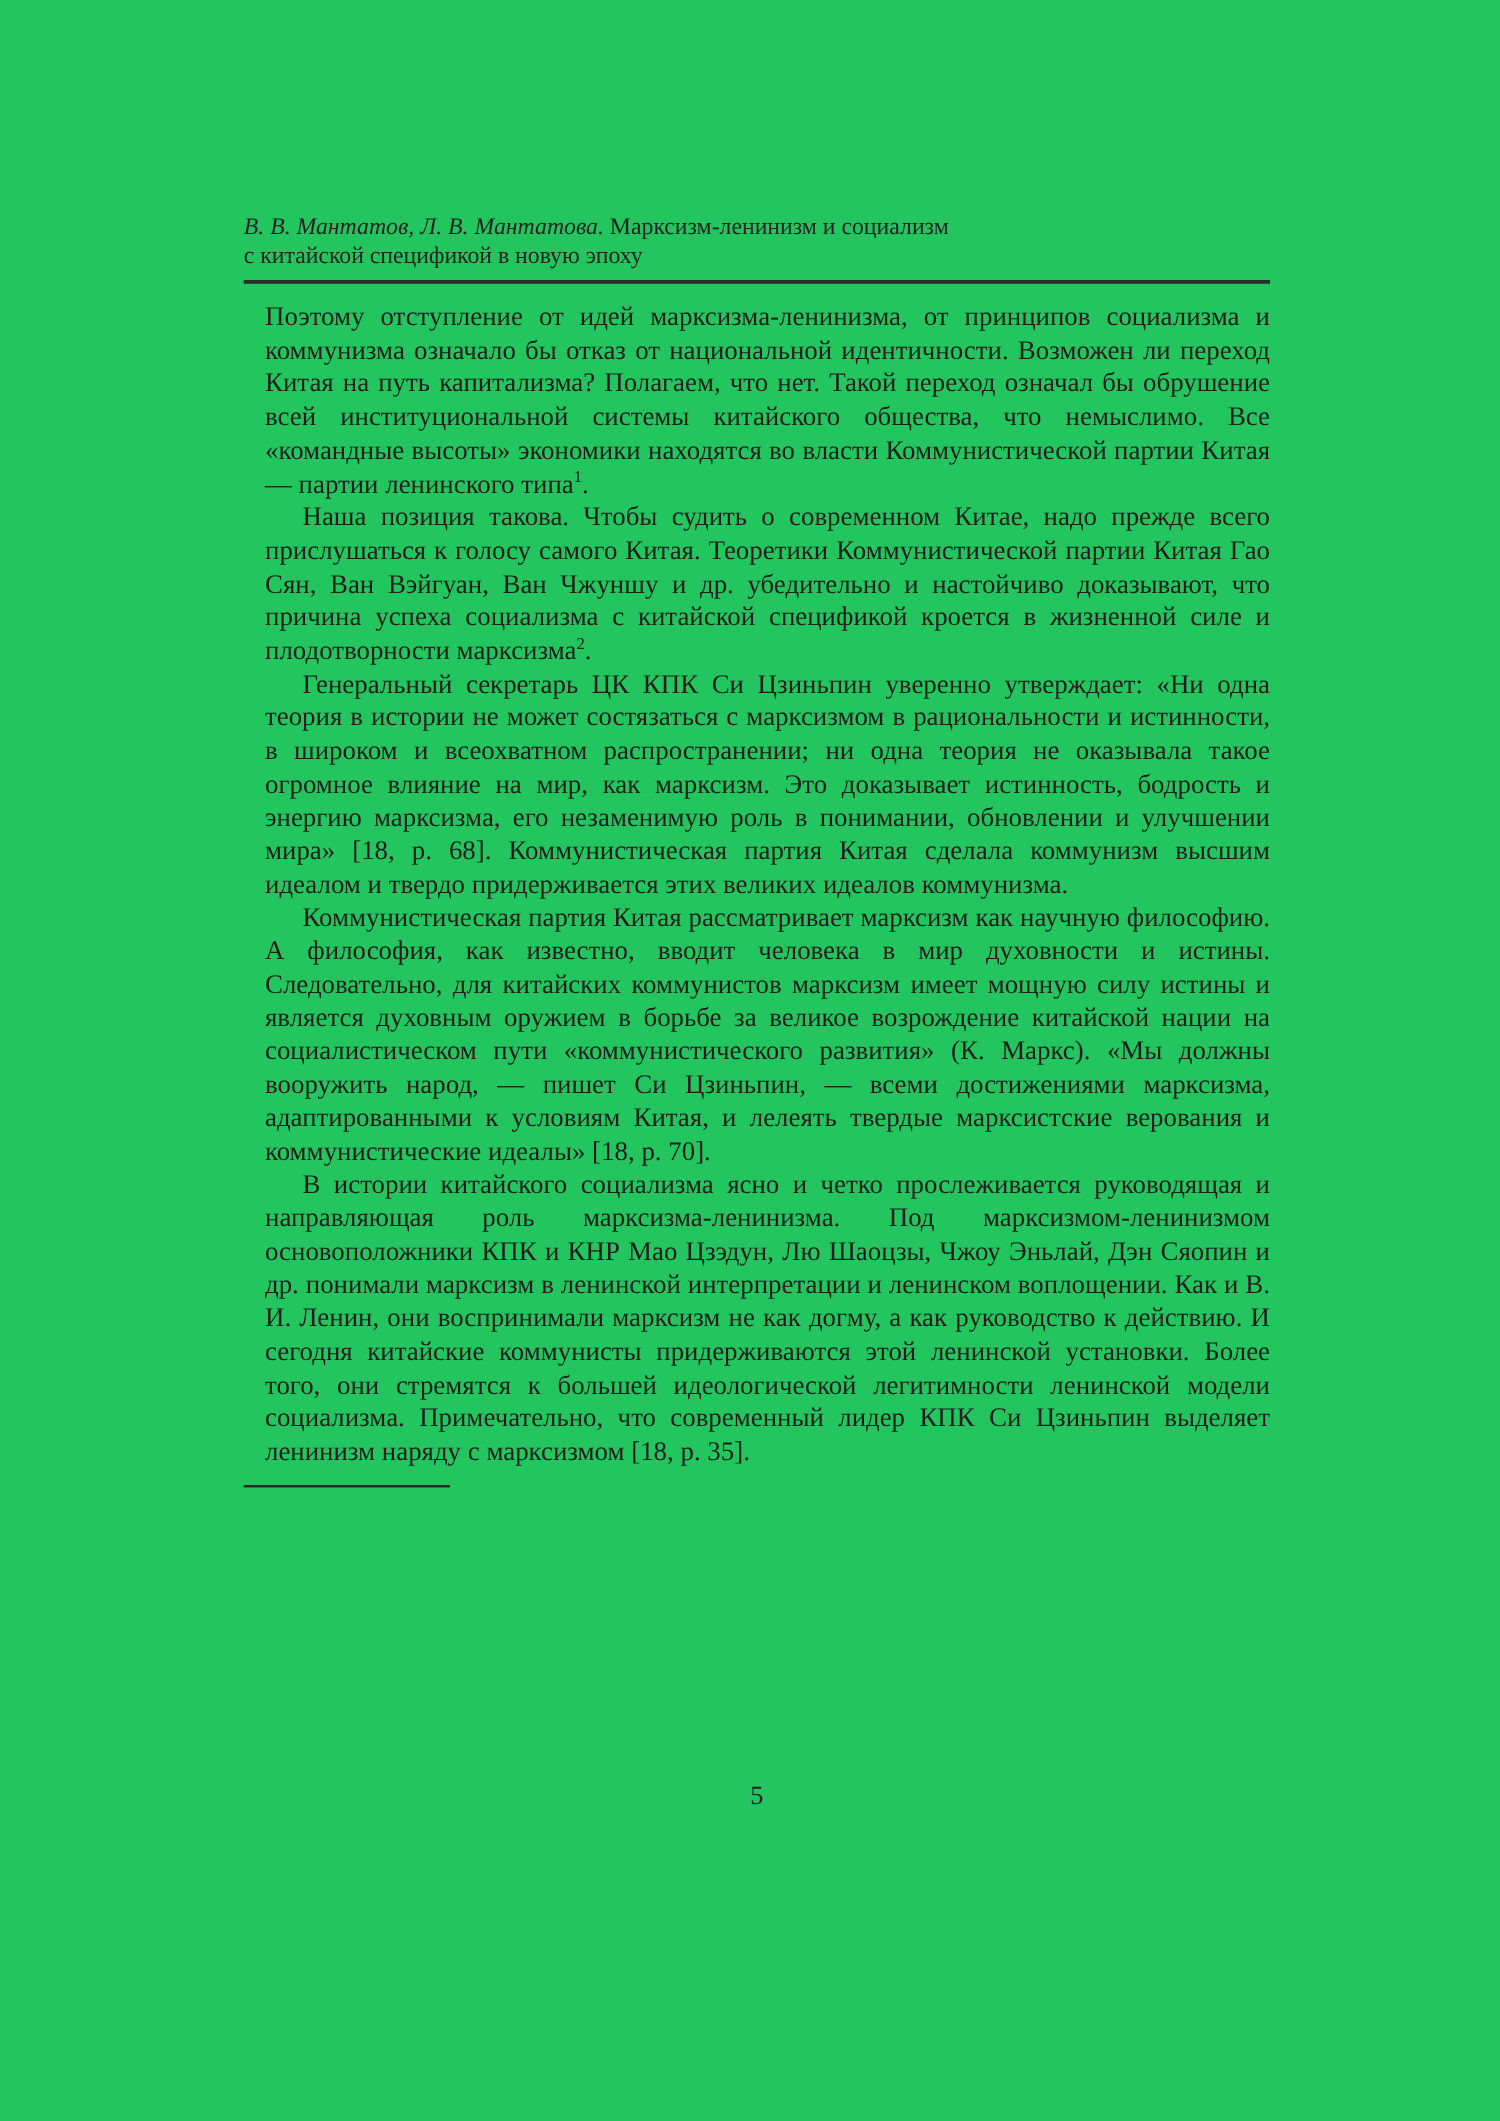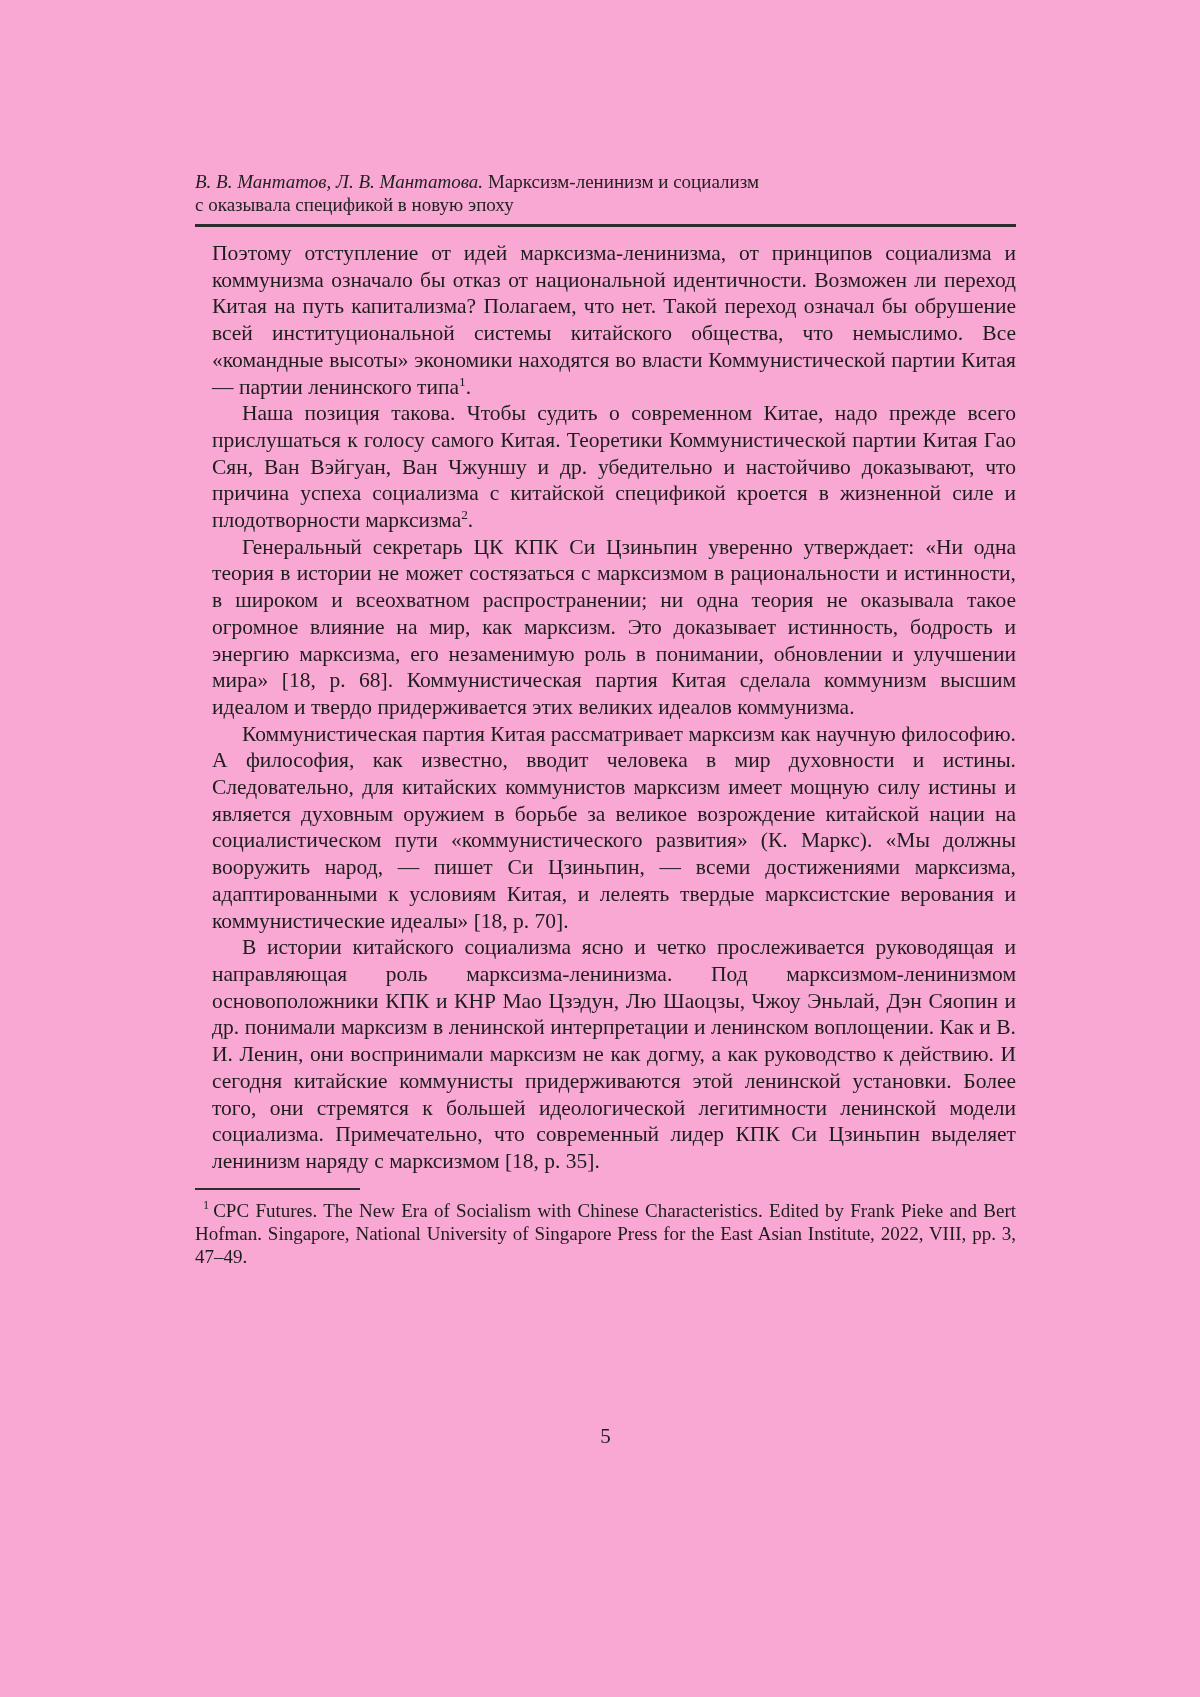--- a/index.html
+++ b/index.html
@@ -1,21 +1,21 @@
 <!DOCTYPE html>
 <html lang="ru"><head>
 <meta charset="utf-8">
 <style>
   html, body { margin: 0; padding: 0; background: #e8e8e8; }
   .page {
     position: relative;
     width: 1200px;
     height: 1697px;
     margin: 0 auto;
-    background: #f9a8d4;
+    background: #22c55e;
     font-family: "Liberation Serif", "DejaVu Serif", serif;
     color: #1d1d1d;
     overflow: hidden;
   }
   .content {
     position: absolute;
     left: 195px;
     top: 170px;
     width: 821px;
   }
@@ -82,35 +82,34 @@
 </style>
 </head>
 <body>
 
 <div class="page">
   <div class="content">
 
     <div class="running-header">
       <span class="authors">В. В. Мантатов, Л. В. Мантатова.</span>
       <span>Марксизм-ленинизм и социализм</span><br>
-      <span>с оказывала спецификой в новую эпоху</span>
+      <span>с китайской спецификой в новую эпоху</span>
     </div>
 
     <hr class="header-rule">
 
     <div class="body-text">
       <p class="no-indent"><span>Поэтому отступление от идей марксизма-ленинизма, от принципов социализма и коммунизма означало бы отказ от национальной идентичности. Возможен ли переход Китая на путь капитализма? Полагаем, что нет. Такой переход означал бы обрушение всей институциональной системы китайского общества, что немыслимо. Все «командные высоты» экономики находятся во власти Коммунистической партии Китая — партии ленинского типа</span><sup class="fn-ref">1</sup><span>.</span></p>
       <p><span>Наша позиция такова. Чтобы судить о современном Китае, надо прежде всего прислушаться к голосу самого Китая. Теоретики Коммунистической партии Китая Гао Сян, Ван Вэйгуан, Ван Чжуншу и др. убедительно и настойчиво доказывают, что причина успеха социализма с китайской спецификой кроется в жизненной силе и плодотворности марксизма</span><sup class="fn-ref">2</sup><span>.</span></p>
       <p><span>Генеральный секретарь ЦК КПК Си Цзиньпин уверенно утверждает: «Ни одна теория в истории не может состязаться с марксизмом в рациональности и истинности, в широком и всеохватном распространении; ни одна теория не оказывала такое огромное влияние на мир, как марксизм. Это доказывает истинность, бодрость и энергию марксизма, его незаменимую роль в понимании, обновлении и улучшении мира» [18, p. 68]. Коммунистическая партия Китая сделала коммунизм высшим идеалом и твердо придерживается этих великих идеалов коммунизма.</span></p>
       <p><span>Коммунистическая партия Китая рассматривает марксизм как научную философию. А философия, как известно, вводит человека в мир духовности и истины. Следовательно, для китайских коммунистов марксизм имеет мощную силу истины и является духовным оружием в борьбе за великое возрождение китайской нации на социалистическом пути «коммунистического развития» (К. Маркс). «Мы должны вооружить народ, — пишет Си Цзиньпин, — всеми достижениями марксизма, адаптированными к условиям Китая, и лелеять твердые марксистские верования и коммунистические идеалы» [18, p. 70].</span></p>
       <p><span>В истории китайского социализма ясно и четко прослеживается руководящая и направляющая роль марксизма-ленинизма. Под марксизмом-ленинизмом основоположники КПК и КНР Мао Цзэдун, Лю Шаоцзы, Чжоу Эньлай, Дэн Сяопин и др. понимали марксизм в ленинской интерпретации и ленинском воплощении. Как и В. И. Ленин, они воспринимали марксизм не как догму, а как руководство к действию. И сегодня китайские коммунисты придерживаются этой ленинской установки. Более того, они стремятся к большей идеологической легитимности ленинской модели социализма. Примечательно, что современный лидер КПК Си Цзиньпин выделяет ленинизм наряду с марксизмом [18, p. 35].</span></p>
     </div>
 
     <hr class="footnote-rule">
 
     <div class="footnotes">
-      <p class="footnote"><sup>1</sup><span>CPC Futures. The New Era of Socialism with Chinese Characteristics. Edited by Frank Pieke and Bert Hofman. Singapore, National University of Singapore Press for the East Asian Institute, 2022, VIII, pp. 3, 47–49.</span></p>
     </div>
 
   </div>
 
   <div class="page-number">5</div>
 </div>
 
 </body></html>

